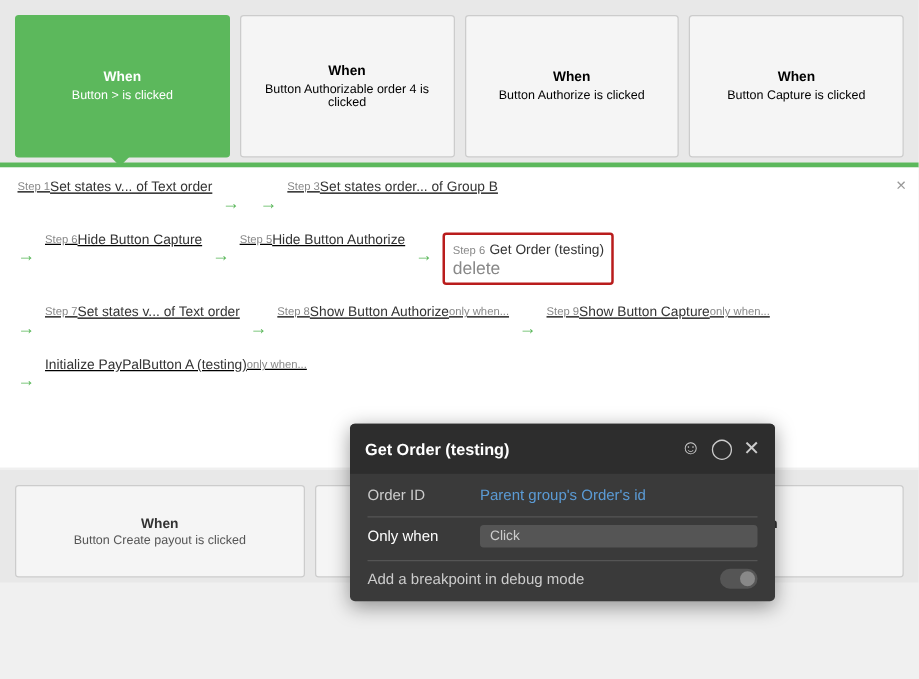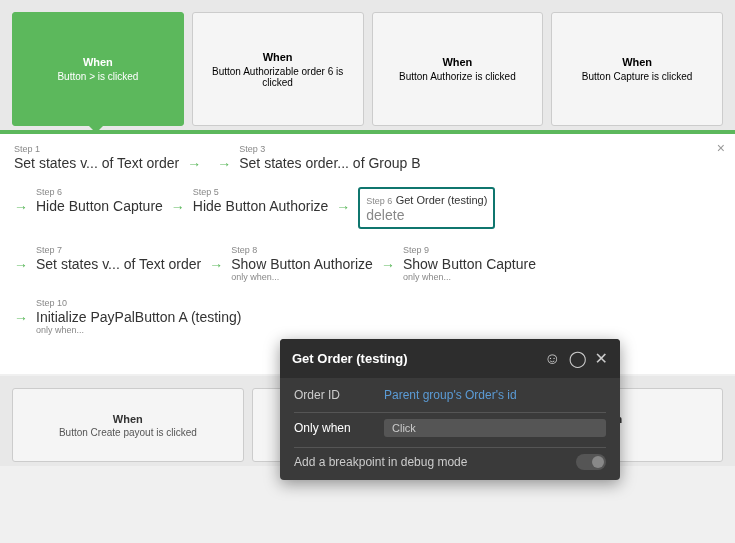--- a/index.html
+++ b/index.html
@@ -100,31 +100,32 @@
       margin-bottom: 16px;
     }
 
     .step-item {
       display: flex;
       align-items: flex-start;
     }
 
     .step-block {
       display: flex;
-      flex-direction: column;
+      flex-direction: row;
+      text-decoration: underline;
     }
 
     .step-label {
       font-size: 9px;
       color: #888;
       margin-bottom: 1px;
     }
 
     .step-name {
-      font-size: 14px;
+      font-size: 11px;
       color: #333;
     }
 
     .step-sub {
       font-size: 9px;
       color: #888;
     }
 
     .step-arrow {
       margin: 0 8px;
@@ -135,21 +136,21 @@
 
     .row-arrow {
       color: #5cb85c;
       font-size: 14px;
       margin-right: 8px;
       margin-top: 10px;
     }
 
     
     .step-highlighted {
-      border: 2px solid #0f766e;
+      border: 2px solid #b91c1c;
       border-radius: 3px;
       padding: 4px 6px;
       background: white;
     }
 
     .step-highlighted .step-label {
       font-size: 9px;
       color: #888;
     }
 
@@ -325,21 +326,21 @@
 </head>
 <body>
 
 <div class="trigger-cards">
   <div class="trigger-card active">
     <span class="card-label">When</span>
     <span class="card-sub">Button &gt; is clicked</span>
   </div>
   <div class="trigger-card">
     <span class="card-label">When</span>
-    <span class="card-sub">Button Authorizable order 6 is clicked</span>
+    <span class="card-sub">Button Authorizable order 4 is clicked</span>
   </div>
   <div class="trigger-card">
     <span class="card-label">When</span>
     <span class="card-sub">Button Authorize is clicked</span>
   </div>
   <div class="trigger-card">
     <span class="card-label">When</span>
     <span class="card-sub">Button Capture is clicked</span>
   </div>
 </div>
@@ -417,21 +418,20 @@
         <span class="step-name">Show Button Capture</span>
         <span class="step-sub">only when...</span>
       </div>
     </div>
   </div>
 
   <div class="steps-row">
     <span class="row-arrow">→</span>
     <div class="step-item">
       <div class="step-block">
-        <span class="step-label">Step 10</span>
         <span class="step-name">Initialize PayPalButton A (testing)</span>
         <span class="step-sub">only when...</span>
       </div>
     </div>
   </div>
 
   <div class="popup-panel">
     <div class="popup-header">
       <span class="popup-title">Get Order (testing)</span>
       <div class="popup-icons">

